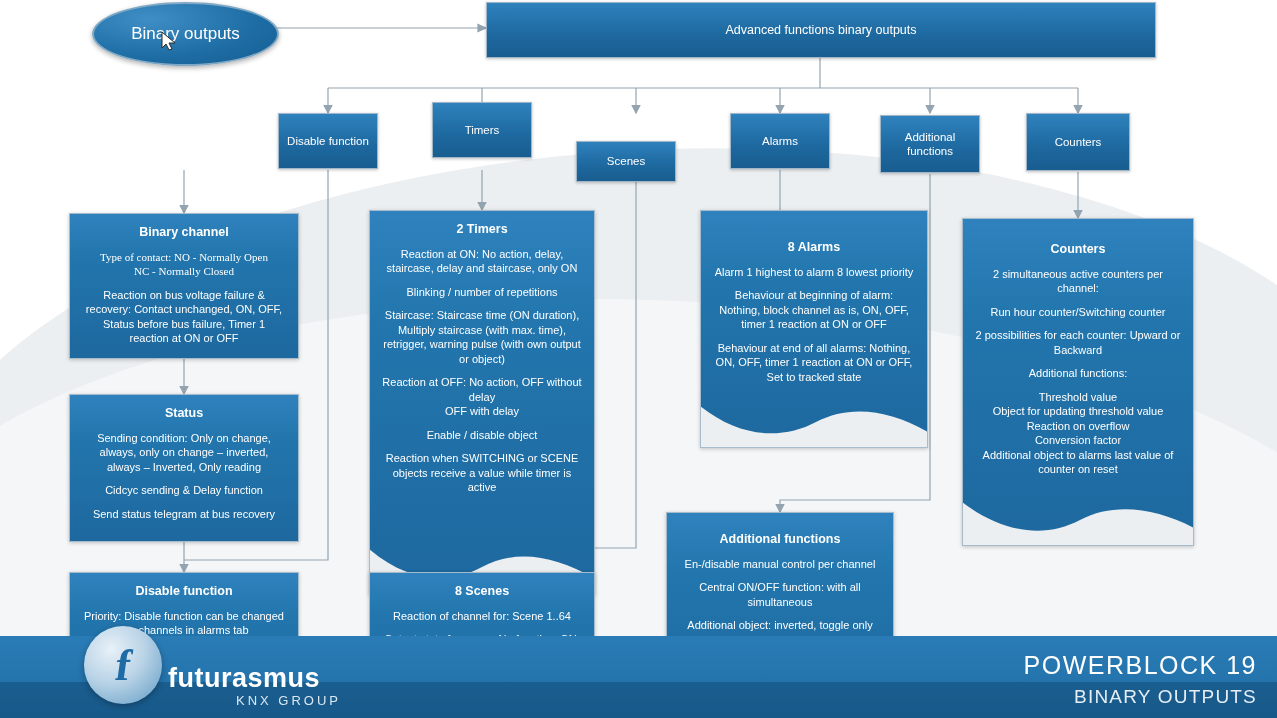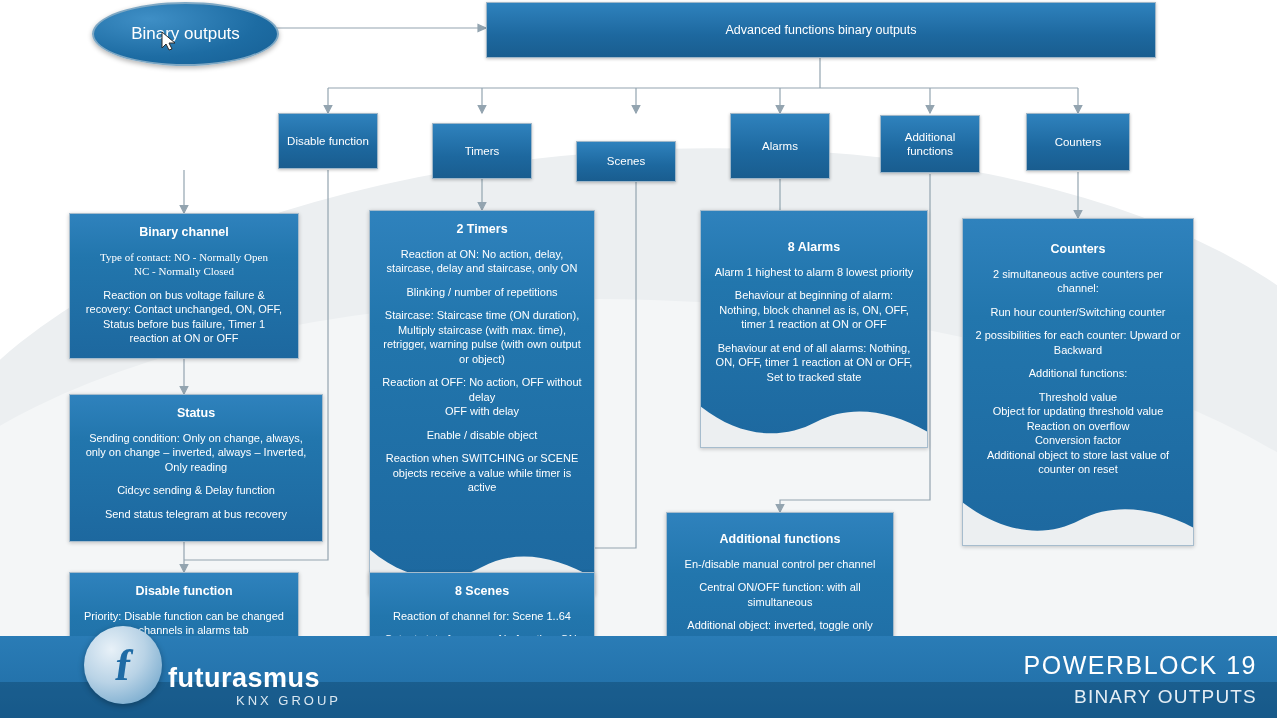--- a/index.html
+++ b/index.html
@@ -182,44 +182,44 @@
     <path d="M2,2 L2,18 L6,14 L9,20 L12,19 L9,13 L15,13 Z" fill="#ffffff" stroke="#2b2b2b" stroke-width="1"></path>
   </svg>
 
   <div class="topbar" style="left:486px;top:2px;width:668px;height:54px;">
     <span>Advanced functions binary outputs</span>
   </div>
 
   <div class="node grad cat" style="left:278px;top:113px;width:100px;height:56px;">
     <span>Disable function</span>
   </div>
-  <div class="node grad cat" style="left:432px;top:123px;width:100px;height:56px;">
+  <div class="node grad cat" style="left:432px;top:102px;width:100px;height:56px;">
     <span>Timers</span>
   </div>
   <div class="node grad cat" style="left:576px;top:113px;width:100px;height:41px;margin-top:28px;">
     <span>Scenes</span>
   </div>
-  <div class="node grad cat" style="left:730px;top:113px;width:100px;height:66px;justify-content:center;">
+  <div class="node grad cat" style="left:730px;top:113px;width:100px;height:56px;justify-content:center;">
     <span>Alarms</span>
   </div>
   <div class="node grad cat" style="left:880px;top:115px;width:100px;height:58px;">
     <span>Additional functions</span>
   </div>
   <div class="node grad cat" style="left:1026px;top:113px;width:104px;height:58px;">
     <span>Counters</span>
   </div>
 
   <div class="panel" style="left:69px;top:213px;width:230px;height:146px;">
     <span class="ptitle">Binary channel</span>
     <p style="white-space:pre-line;font-family:Liberation Serif, serif;">Type of contact: NO - Normally Open
 NC - Normally Closed</p>
     <p>Reaction on bus voltage failure &amp; recovery: Contact unchanged, ON, OFF, Status before bus failure, Timer 1 reaction at ON or OFF</p>
   </div>
 
-  <div class="panel" style="left:69px;top:394px;width:254px;height:148px;">
+  <div class="panel" style="left:69px;top:394px;width:230px;height:148px;">
     <span class="ptitle">Status</span>
     <p>Sending condition: Only on change, always, only on change – inverted, always – Inverted, Only reading</p>
     <p>Cidcyc sending &amp; Delay function</p>
     <p>Send status telegram at bus recovery</p>
   </div>
 
   <div class="panel" style="left:69px;top:572px;width:230px;height:146px;">
     <span class="ptitle">Disable function</span>
     <p>Priority: Disable function can be changed per channels in alarms tab</p>
     <p>Reaction at beginning: Nothing, ON, OFF, Timer 1 reaction at ON or OFF</p>
@@ -268,21 +268,21 @@
   <div class="panel" style="left:962px;top:218px;width:232px;height:328px;overflow:hidden;padding-top:22px;">
     <span class="ptitle">Counters</span>
     <p>2 simultaneous active counters per channel:</p>
     <p>Run hour counter/Switching counter</p>
     <p>2 possibilities for each counter: Upward or Backward</p>
     <p>Additional functions:</p>
     <p style="white-space:pre-line;">Threshold value
 Object for updating threshold value
 Reaction on overflow
 Conversion factor
-Additional object to store last value of counter on reset</p>
+Additional object to alarms last value of counter on reset</p>
     <svg class="wavy" viewBox="0 0 232 46" preserveAspectRatio="none">
       <path d="M0,2 C42,34 84,38 118,20 C152,2 194,8 232,28 L232,46 L0,46 Z" fill="#eceff1"></path>
     </svg>
   </div>
 
   <div class="banner">
     <div class="banner-dark"></div>
     <div class="logo-circle">
       <span class="logo-f">f</span>
     </div>

